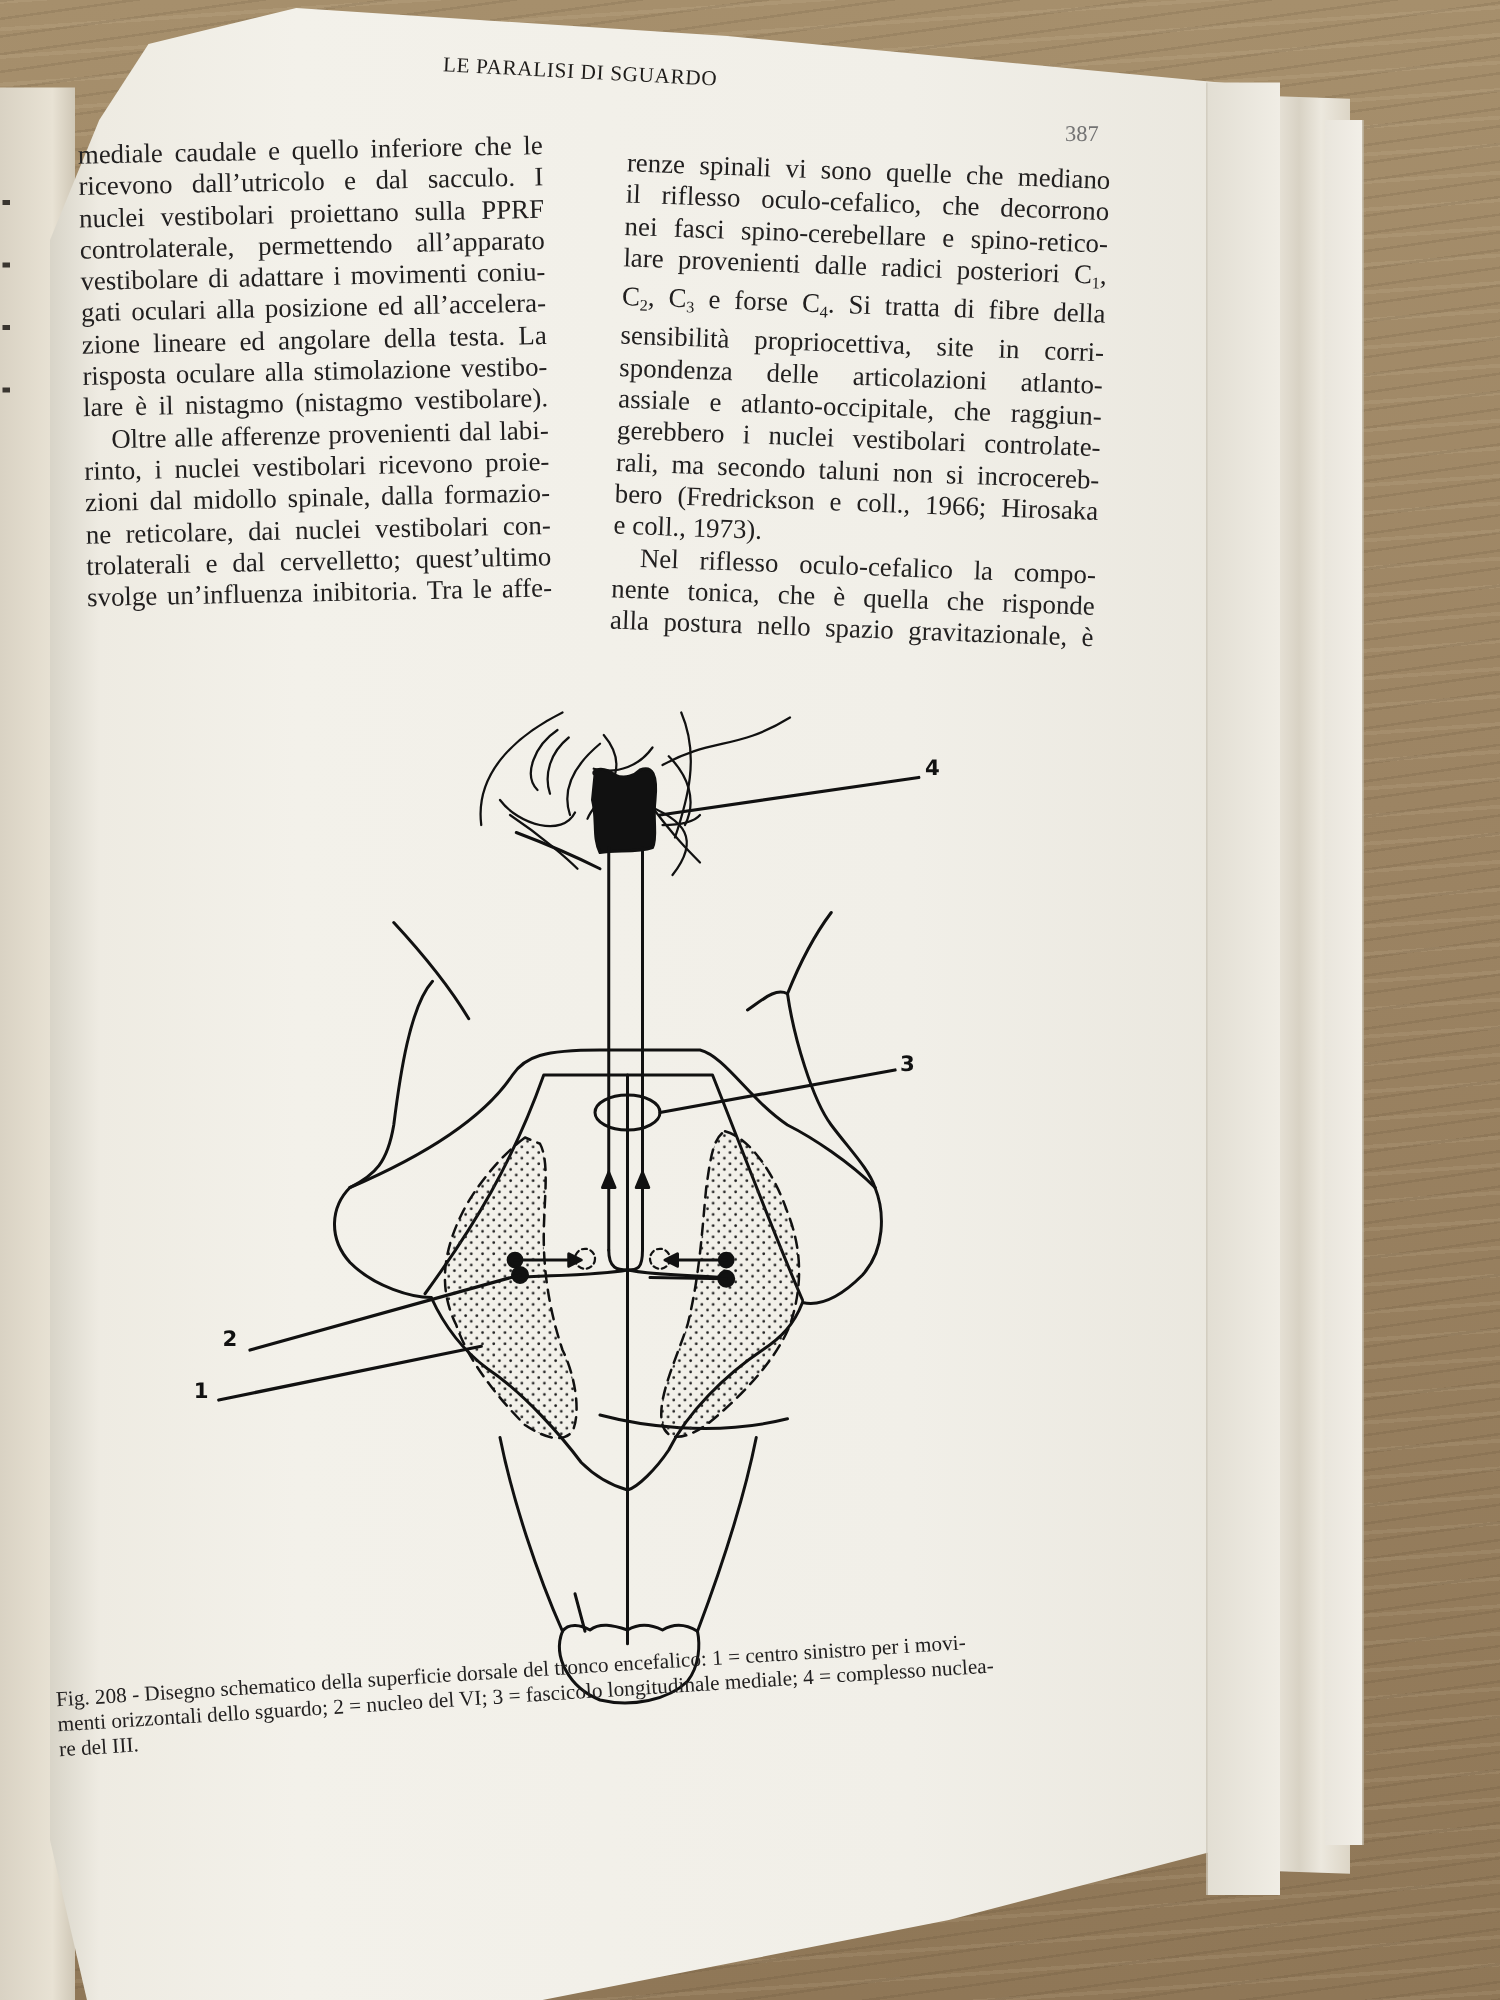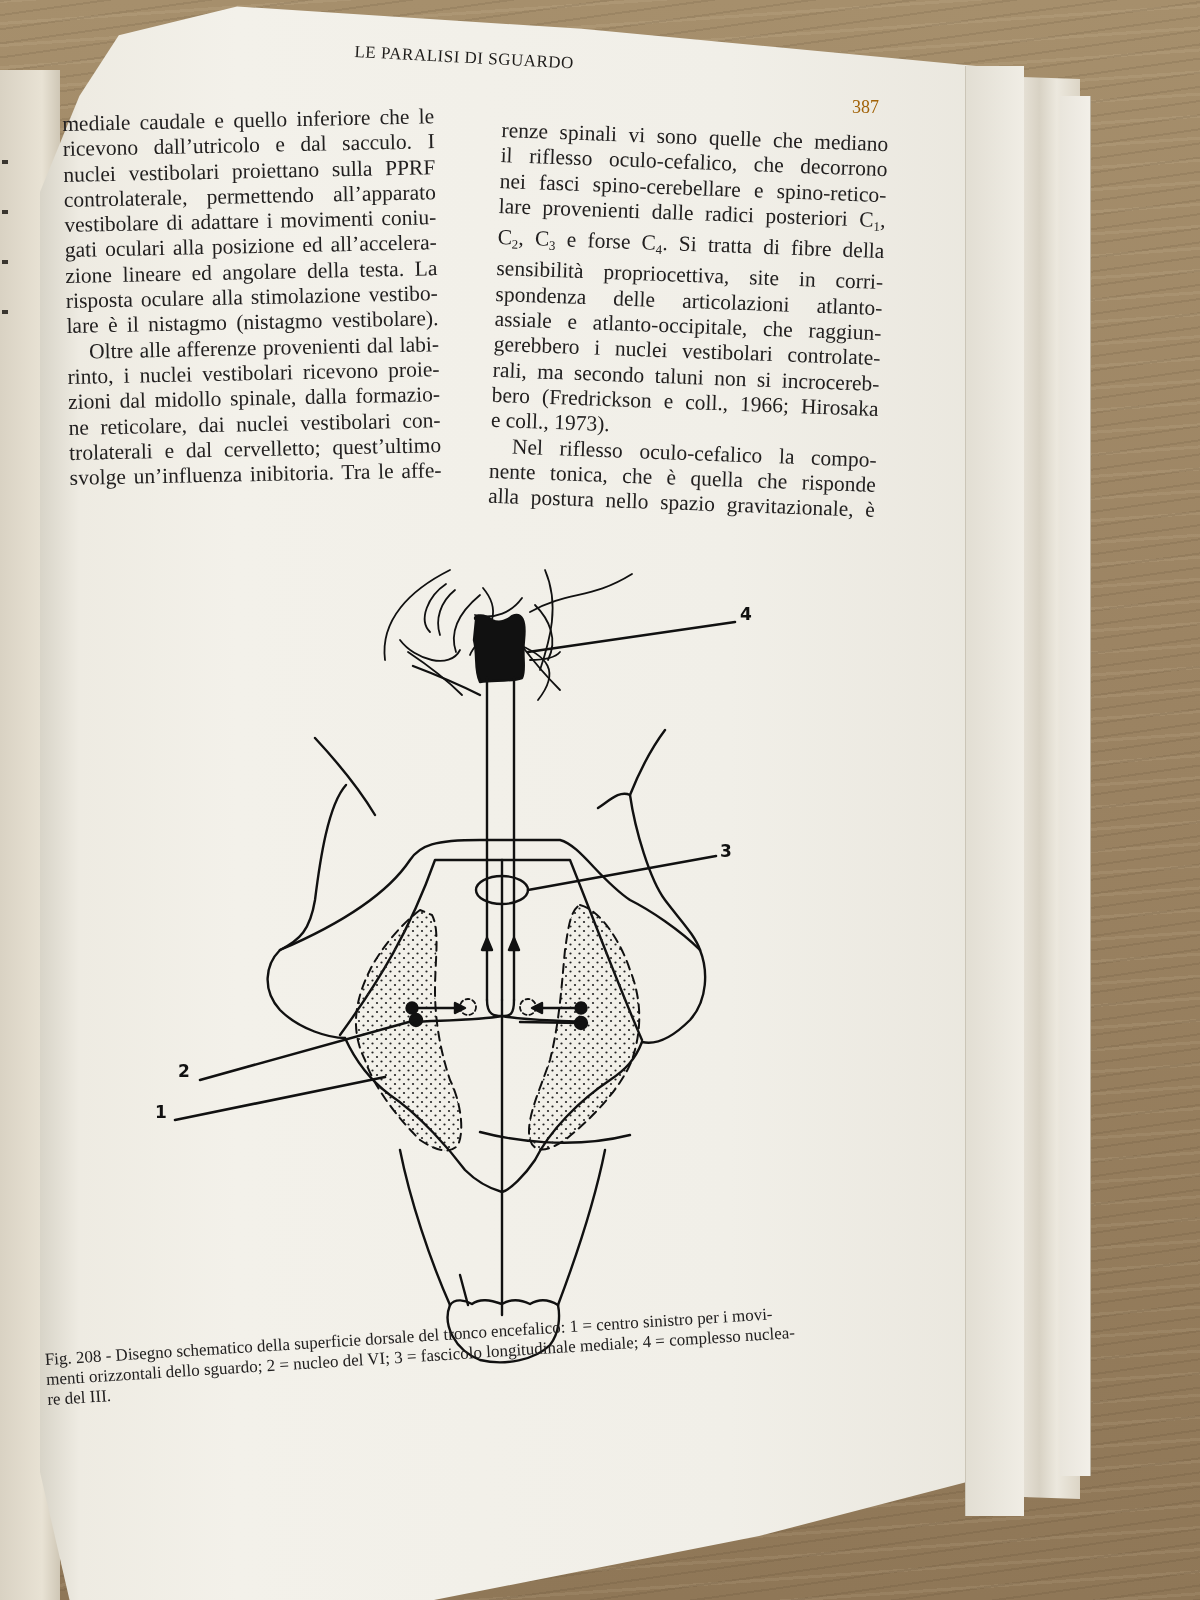--- a/index.html
+++ b/index.html
@@ -47,21 +47,21 @@
     background: linear-gradient(90deg, #e2ded3, #f0ede5);
     border-left: 1px solid #cbc5b7;
   }
   .running-head {
     position: absolute; left: 355px; top: 42px;
     font-size: 17px; letter-spacing: 0.5px; color: #1e1c1a;
     transform: rotate(3deg); transform-origin: left top;
   }
   .page-number {
     position: absolute; left: 852px; top: 97px;
-    font-size: 18px; color: #a16207;
+    font-size: 18px; color: #737373;
   }
   .col {
     position: absolute;
     font-size: 21.5px; line-height: 25.3px; color: #222020;
     text-align: justify;
   }
   .col .line { display: block; white-space: nowrap; text-align: justify; text-align-last: justify; }
   .col-left { left: 62px; top: 112px; width: 372px; transform: rotate(-1.2deg); transform-origin: left top; }
   .col-right { left: 502px; top: 118px; width: 387px; transform: rotate(2.1deg); transform-origin: left top; }
   .col .indent { padding-left: 22px; }

